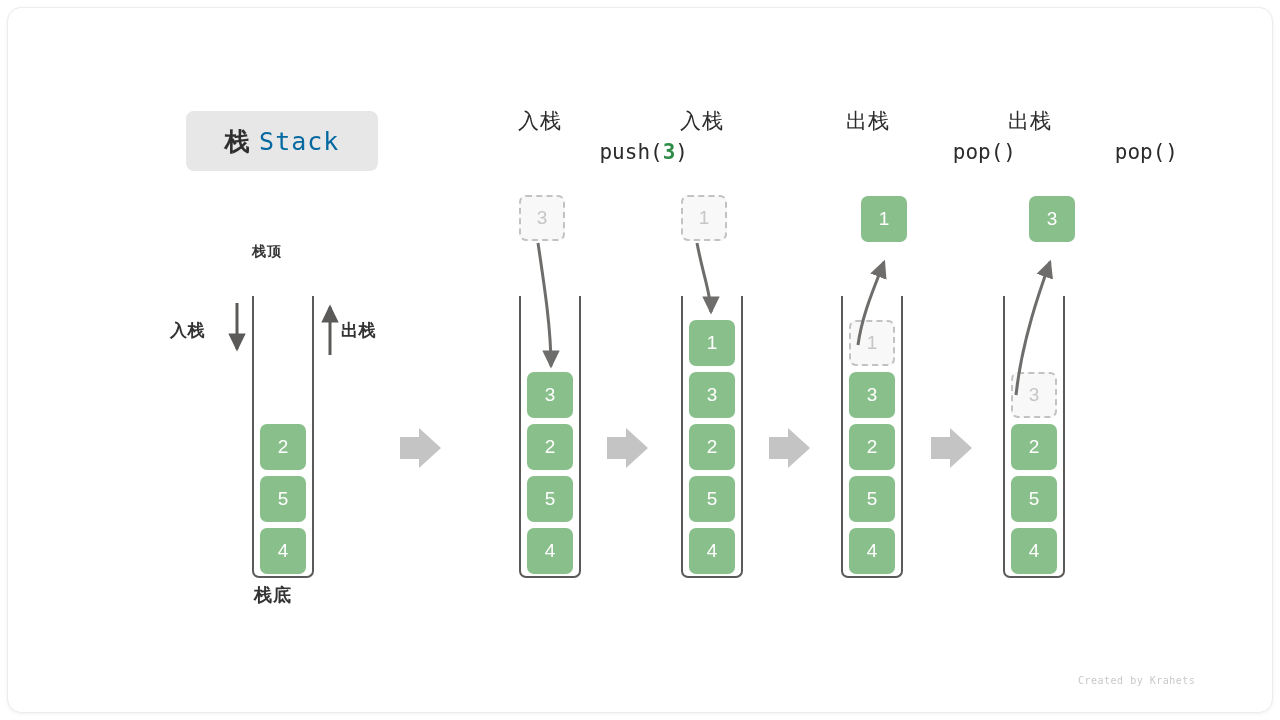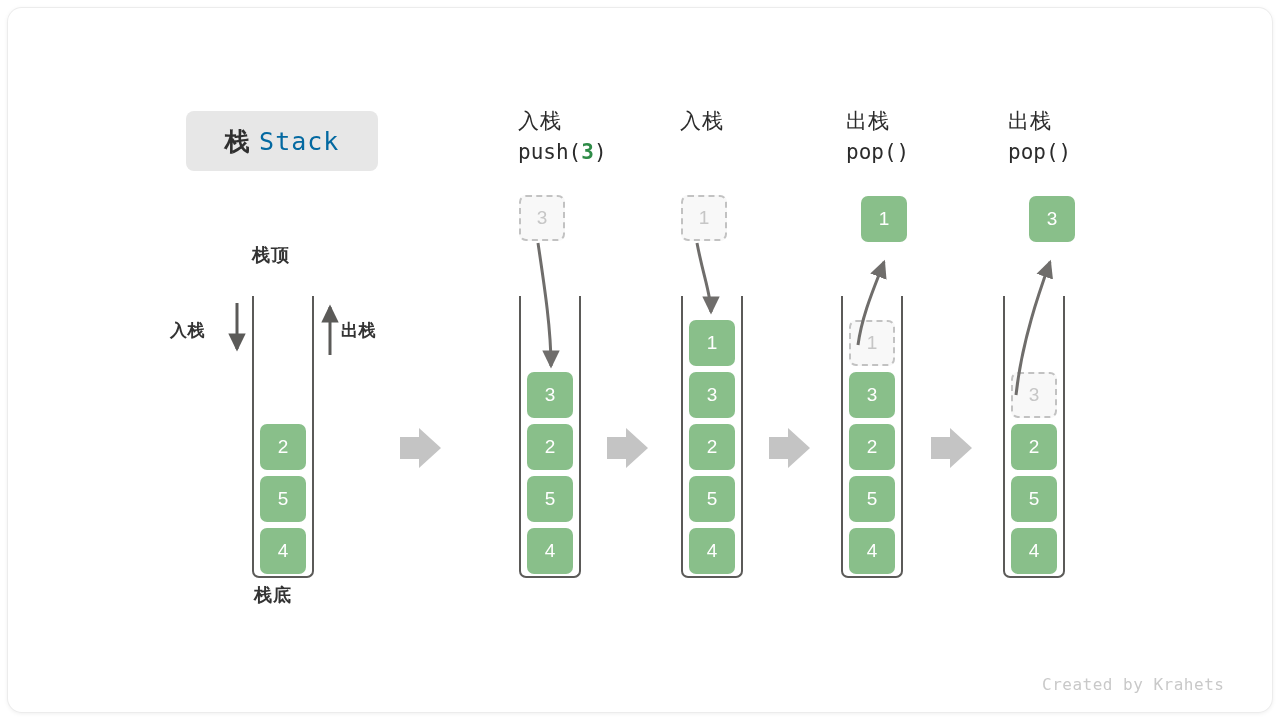--- a/index.html
+++ b/index.html
@@ -52,21 +52,21 @@
     font-size: 25px;
     color: #0369a1;
     letter-spacing: 1px;
   }
 
   
   .stack-top-label {
     position: absolute;
     left: 252px;
     top: 243px;
-    font-size: 18px;
+    font-size: 14px;
     font-weight: bold;
     color: #333333;
     letter-spacing: 1px;
   }
   .stack-bottom-label {
     position: absolute;
     left: 254px;
     top: 583px;
     font-size: 18px;
     font-weight: bold;
@@ -137,43 +137,44 @@
     color: #2b2b2b;
     letter-spacing: 1px;
     line-height: 30px;
   }
   .col-head .line2 {
     font-family: "DejaVu Sans Mono", "Liberation Mono", monospace;
     font-size: 21px;
     color: #2b2b2b;
     line-height: 32px;
     white-space: pre;
+    text-align: right;
   }
   .col-head .arg {
     color: #2e8b47;
     font-weight: bold;
   }
 
   
   #overlay {
     position: absolute;
     left: 0;
     top: 0;
     width: 1280px;
     height: 720px;
     pointer-events: none;
   }
 
   
   .footer {
     position: absolute;
-    left: 1042px;
+    left: 1078px;
     top: 675px;
     font-family: "DejaVu Sans Mono", "Liberation Mono", monospace;
-    font-size: 16px;
+    font-size: 10px;
     color: #c9c9c9;
     letter-spacing: 0.5px;
   }
 </style>
 </head>
 <body>
 
 <div id="canvas">
   <div class="card"></div>
 

